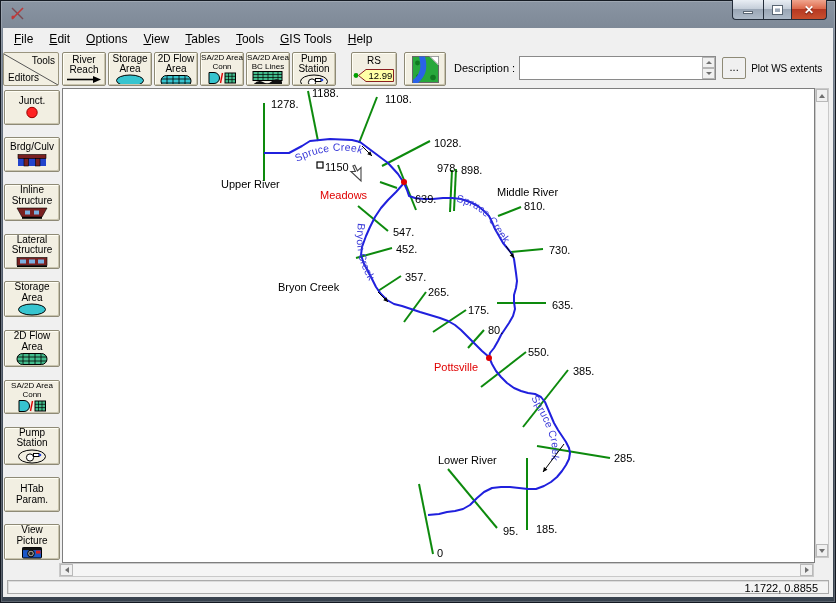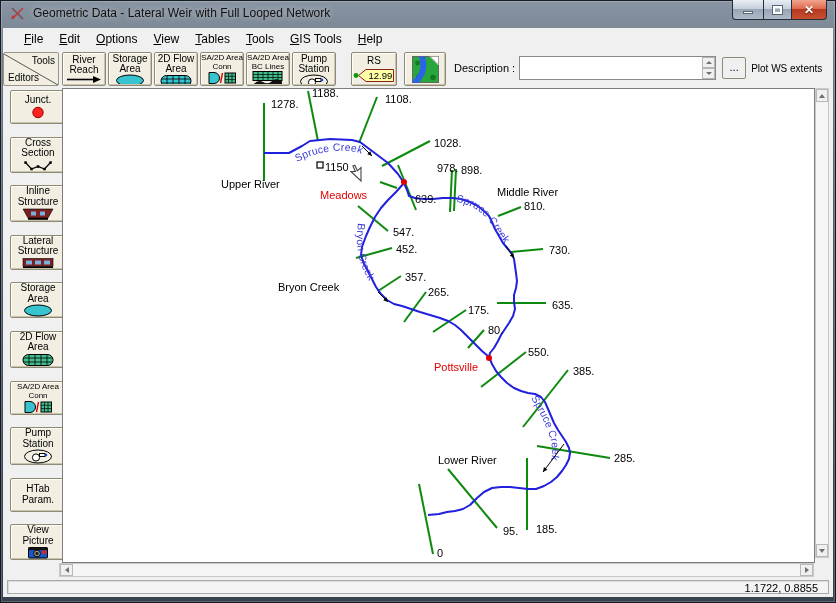--- a/index.html
+++ b/index.html
@@ -15,42 +15,42 @@
 .wbtn{height:20px;border:1px solid #242d3a;border-top:none;display:flex;align-items:center;justify-content:center;
   background:linear-gradient(180deg,#e9eef4 0%,#c6cfda 45%,#9aa6b5 50%,#aebac8 100%);}
 .wbtn.min{width:31px;border-radius:0 0 0 4px;border-right:none;}
 .wbtn.max{width:29px;}
 .wbtn.close{width:35px;border-radius:0 0 4px 0;border-left:none;
   background:linear-gradient(180deg,#f0a58e 0%,#dd6a4c 45%,#b63922 50%,#c84f2e 100%);}
 .glyph-min{width:10px;height:3px;background:#fff;border:1px solid #5a6673;margin-top:6px;}
 .glyph-max{width:9px;height:8px;border:2px solid #fff;box-shadow:0 0 0 1px #5a6673;}
 .wbtn.close span{color:#fff;font-size:12px;font-weight:bold;text-shadow:0 1px 1px #5a1005;}
 .client{position:absolute;left:3px;top:28px;width:830px;height:569px;background:#f0f0f0;}
-.menubar{position:absolute;left:3px;top:28px;width:830px;height:22px;background:#f0f0f0;display:flex;align-items:center;padding-left:13px;font-size:12px;color:#000;}
+.menubar{position:absolute;left:3px;top:28px;width:830px;height:22px;background:#f0f0f0;display:flex;align-items:center;padding-left:3px;font-size:12px;color:#000;}
 .menu-item{padding:3px 8px;}
 .toolbar{position:absolute;left:3px;top:50px;width:830px;height:38px;background:#f0f0f0;display:flex;align-items:flex-start;}
 .te-box{position:relative;width:56px;height:34px;margin:2px 3px 0 0;background:#f2efe2;border:1px solid #9a957f;border-radius:2px;font-size:10px;}
 .te-box .t1{position:absolute;right:3px;top:2px;}
 .te-box .t2{position:absolute;left:4px;bottom:2px;}
 .tb-btn{width:44px;height:34px;margin:2px 2px 0 0;background:#f2efe2;border:1px solid #8e8a76;border-radius:2px;
   box-shadow:inset 1px 1px 0 #fffef4, inset -1px -1px 0 #c9c4ae;
   display:flex;flex-direction:column;align-items:center;justify-content:center;font-size:10px;line-height:10px;text-align:center;color:#000;padding:1px 0;}
 .tb-btn.small{font-size:8px;line-height:8.5px;}
 .tb-btn .lbl{white-space:pre-line;}
 .desc-label{font-size:11px;margin:12px 4px 10px 6px;color:#000;}
 .desc-wrap{position:relative;margin-top:6px;width:197px;height:24px;background:#fff;border:1px solid #8a8a8a;}
 .desc-wrap input{position:absolute;left:1px;top:1px;width:182px;height:20px;border:none;outline:none;font-size:11px;font-family:"Liberation Sans",sans-serif;}
 .spin{position:absolute;right:0;top:0;width:13px;height:22px;display:flex;flex-direction:column;}
 .spin div{flex:1;background:#f0f0f0;border:1px solid #b5b5b5;display:flex;align-items:center;justify-content:center;}
 .spin .ar{width:0;height:0;border-left:3px solid transparent;border-right:3px solid transparent;}
 .spin .up .ar{border-bottom:3px solid #707070;}
 .spin .dn .ar{border-top:3px solid #707070;}
 .dots-btn{margin:7px 0 0 6px;width:24px;height:22px;background:#f0f0f0;border:1px solid #8e8a76;border-radius:2px;font-size:11px;text-align:center;line-height:18px;}
 .plotws{font-size:10px;margin:13px 0 0 5px;color:#000;}
-.sidebar{position:absolute;left:9px;top:90px;width:58px;height:473px;display:flex;flex-direction:column;padding:0 1px;gap:10px;}
+.sidebar{position:absolute;left:3px;top:90px;width:58px;height:473px;display:flex;flex-direction:column;padding:0 1px;gap:10px;}
 .sb-btn{height:40px;margin-bottom:2.6px;background:#f2efe2;border:1px solid #8e8a76;border-radius:2px;
   box-shadow:inset 1px 1px 0 #fffef4, inset -1px -1px 0 #c9c4ae;
   display:flex;flex-direction:column;align-items:center;justify-content:center;font-size:10px;line-height:10.5px;text-align:center;color:#000;}
 .sb-btn.small{font-size:8px;line-height:9px;}
 .sb-btn .lbl{white-space:pre-line;}
 .canvas{position:absolute;left:62px;top:88px;width:753px;height:475px;background:#fff;border:1px solid #7e7e7e;}
 .vscroll{position:absolute;left:815px;top:88px;width:14px;height:470px;background:#f5f5f5;border:1px solid #c9c9c9;}
 .hscroll{position:absolute;left:59px;top:563px;width:755px;height:14px;background:#f5f5f5;border:1px solid #c9c9c9;display:flex;justify-content:space-between;}
 .sb-arrow{width:13px;height:12px;background:#f0f0f0;border:1px solid #b9b9b9;display:flex;align-items:center;justify-content:center;}
 .vscroll .sb-arrow{width:12px;height:13px;}
@@ -69,21 +69,20 @@
 </head>
 <body>
 
 <div class="win">
   <div class="titlebar">
     <svg class="app-icon" width="15" height="15">
       <path d="M2,2 L13,13" stroke="#7a4a52" stroke-width="1.4" fill="none"></path>
       <path d="M13,2 L2,13" stroke="#c03838" stroke-width="1.6" fill="none"></path>
       <circle cx="3" cy="11" r="1.6" fill="#c03838"></circle>
     </svg>
-    <span class="title">Geometric Data - Lateral Weir with Full Looped Network</span>
     <div class="winbtns">
       <div class="wbtn min">
           <span class="glyph-min"></span>
         </div>
       <div class="wbtn max">
           <span class="glyph-max"></span>
         </div>
       <div class="wbtn close">
           <span>✕</span>
         </div>
@@ -191,28 +190,26 @@
     <span class="plotws">Plot WS extents</span>
   </div>
   <div class="sidebar" id="sidebar">
       <div class="sb-btn">
         <span class="lbl">Junct.</span>
         <svg width="14" height="13">
           <circle cx="7" cy="6.5" r="5.2" fill="#f22" stroke="#900"></circle>
         </svg>
       </div>
       <div class="sb-btn">
-        <span class="lbl">Cross<br>Section</span>
-        <svg width="30" height="13">
-          <path d="M2.5,3.5 L8.5,10 L15,7.5 L21.5,10 L27.5,3.5" fill="none" stroke="#000" stroke-width="1.2"></path>
-          <rect x="1.3" y="2.3" width="2.5" height="2.5"></rect>
-          <rect x="7.3" y="8.8" width="2.5" height="2.5"></rect>
-          <rect x="13.8" y="6.3" width="2.5" height="2.5"></rect>
-          <rect x="20.3" y="8.8" width="2.5" height="2.5"></rect>
-          <rect x="26.3" y="2.3" width="2.5" height="2.5"></rect>
+        <span class="lbl">Brdg/Culv</span>
+        <svg width="30" height="15">
+          <rect x="1" y="6" width="28" height="8" fill="#2244cc"></rect>
+          <rect x="1" y="2.5" width="28" height="4" fill="#7a2020" stroke="#000" stroke-width="0.6"></rect>
+          <rect x="7" y="6.5" width="4.5" height="7.5" fill="#7a2020" stroke="#000" stroke-width="0.6"></rect>
+          <rect x="18.5" y="6.5" width="4.5" height="7.5" fill="#7a2020" stroke="#000" stroke-width="0.6"></rect>
         </svg>
       </div>
       <div class="sb-btn">
         <span class="lbl">Inline<br>Structure</span>
         <svg width="32" height="14">
           <path d="M1,2 h30 l-5,9 h-20 z" fill="#7a2020" stroke="#000" stroke-width="0.6"></path>
           <rect x="9" y="4.5" width="5" height="4" fill="#7ab0e0"></rect>
           <rect x="18" y="4.5" width="5" height="4" fill="#7ab0e0"></rect>
           <rect x="6" y="11" width="20" height="1.8" fill="#000"></rect>
         </svg>

